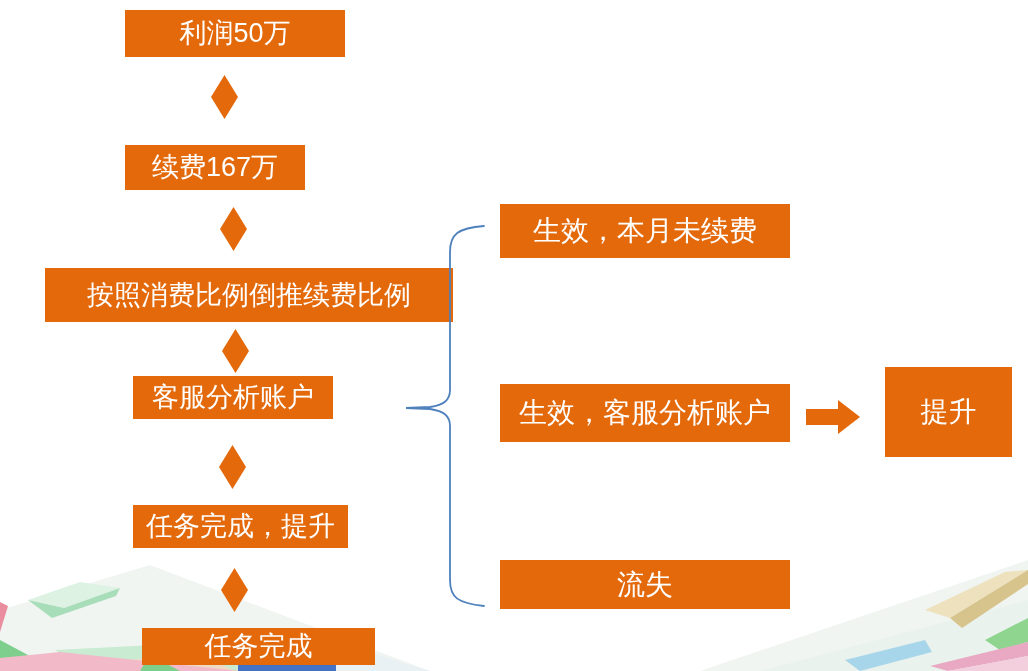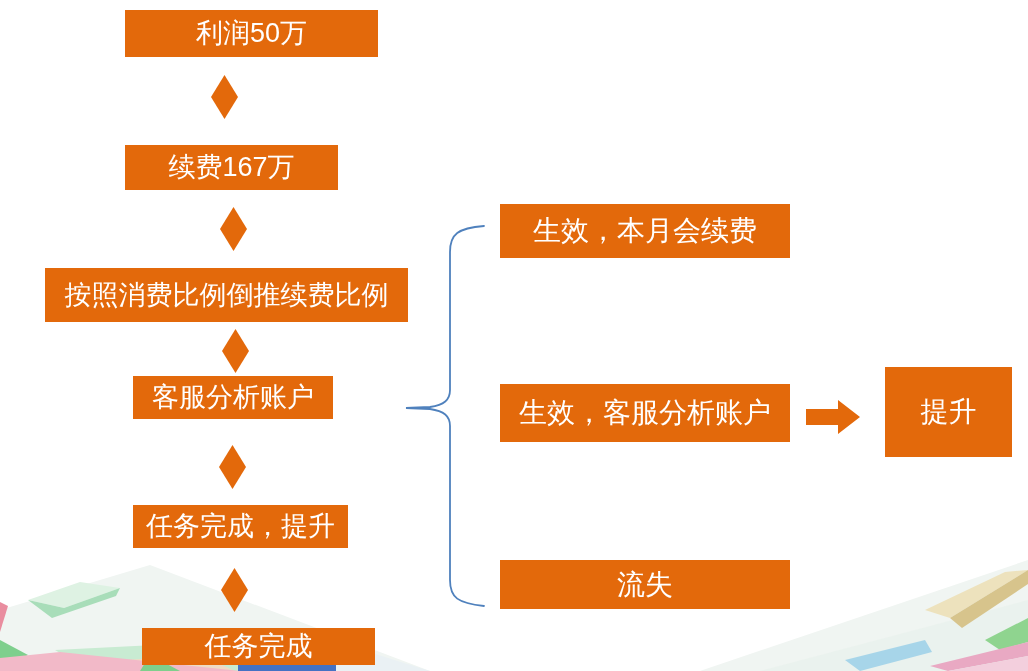--- a/index.html
+++ b/index.html
@@ -49,49 +49,49 @@
   <polygon points="225,70 305,32 328,30 250,78" fill="#EDE2BD"></polygon>
   <polygon points="250,78 328,30 328,44 262,88" fill="#D7C48C"></polygon>
   <polygon points="145,120 225,100 232,112 160,131" fill="#A7D5E9"></polygon>
   <polygon points="285,100 328,78 328,102 300,110" fill="#8FD48F"></polygon>
   <polygon points="230,126 328,102 328,116 248,131" fill="#E9A9C3"></polygon>
   <polygon points="248,131 328,116 328,131" fill="#F3CFDD"></polygon>
 </svg>
 
 <div id="footer-bar"></div>
 
-<div class="obox top" style="left:125px;top:10px;width:253px;height:47px">利润50万</div>
+<div class="obox top" style="left:125px;top:10px;width:220px;height:47px">利润50万</div>
 
 <div class="diamond" style="left:211px;top:75px"></div>
 
-<div class="obox top" style="left:125px;top:145px;width:213px;height:45px">续费167万</div>
+<div class="obox top" style="left:125px;top:145px;width:180px;height:45px">续费167万</div>
 
 <div class="diamond" style="left:220px;top:207px"></div>
 
-<div class="obox top" style="left:45px;top:268px;width:363px;height:54px">按照消费比例倒推续费比例</div>
+<div class="obox top" style="left:45px;top:268px;width:408px;height:54px">按照消费比例倒推续费比例</div>
 
 <div class="diamond" style="left:222px;top:329px"></div>
 
 <div class="obox top" style="left:133px;top:376px;width:200px;height:43px">客服分析账户</div>
 
 <div class="diamond" style="left:219px;top:445px"></div>
 
 <div class="obox top" style="left:133px;top:505px;width:215px;height:43px">任务完成，提升</div>
 
 <div class="diamond" style="left:221px;top:568px"></div>
 
 <div class="obox top" style="left:142px;top:628px;width:233px;height:37px">任务完成</div>
 
 <svg class="layer top" style="left:398px;top:215px" width="100" height="400" viewBox="0 0 100 400">
   <path d="M 86 11 C 60 13 52 19 52 37 L 52 175 C 52 185 46 190 32 192
            L 8 193 L 32 194 C 46 196 52 201 52 211 L 52 365
            C 52 383 60 388 86 391" fill="none" stroke="#4F81BD" stroke-width="1.8" stroke-linecap="round"></path>
 </svg>
 
-<div class="obox rbox top" style="left:500px;top:204px;width:290px;height:54px">生效，本月会续费</div>
+<div class="obox rbox top" style="left:500px;top:204px;width:290px;height:54px">生效，本月未续费</div>
 
 <div class="obox rbox top" style="left:500px;top:384px;width:290px;height:58px">生效，客服分析账户</div>
 
 <div class="obox rbox top" style="left:500px;top:560px;width:290px;height:49px">流失</div>
 
 <svg class="layer top" style="left:806px;top:399px" width="56" height="36" viewBox="0 0 56 36">
   <polygon points="0,10 32,10 32,1 54,18 32,35 32,26 0,26" fill="#E3690B"></polygon>
 </svg>
 
 <div class="obox rbox top" style="left:885px;top:367px;width:127px;height:90px">提升</div>

